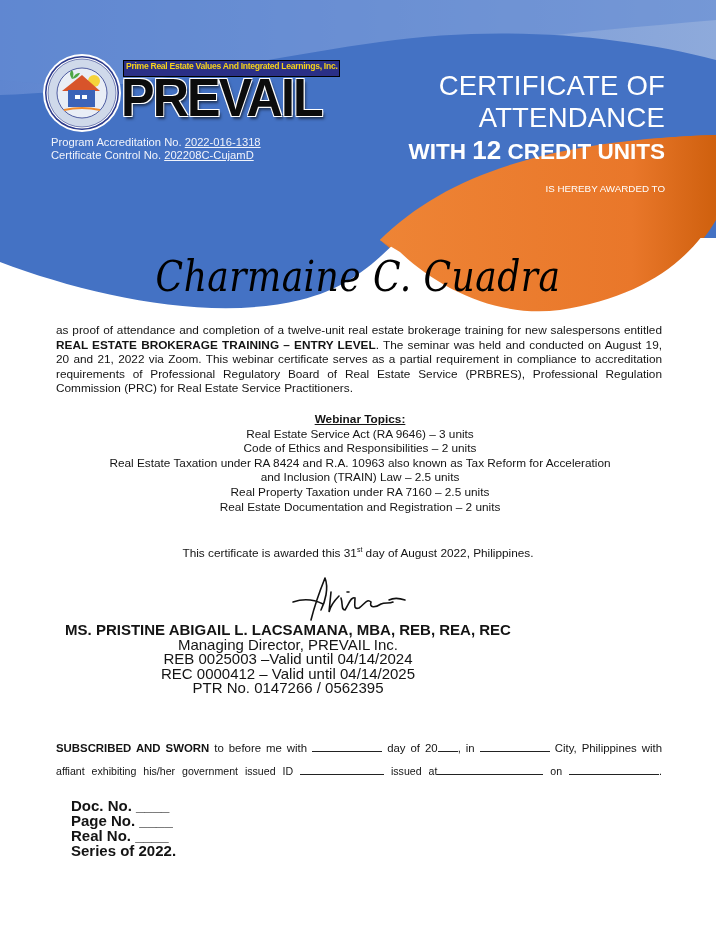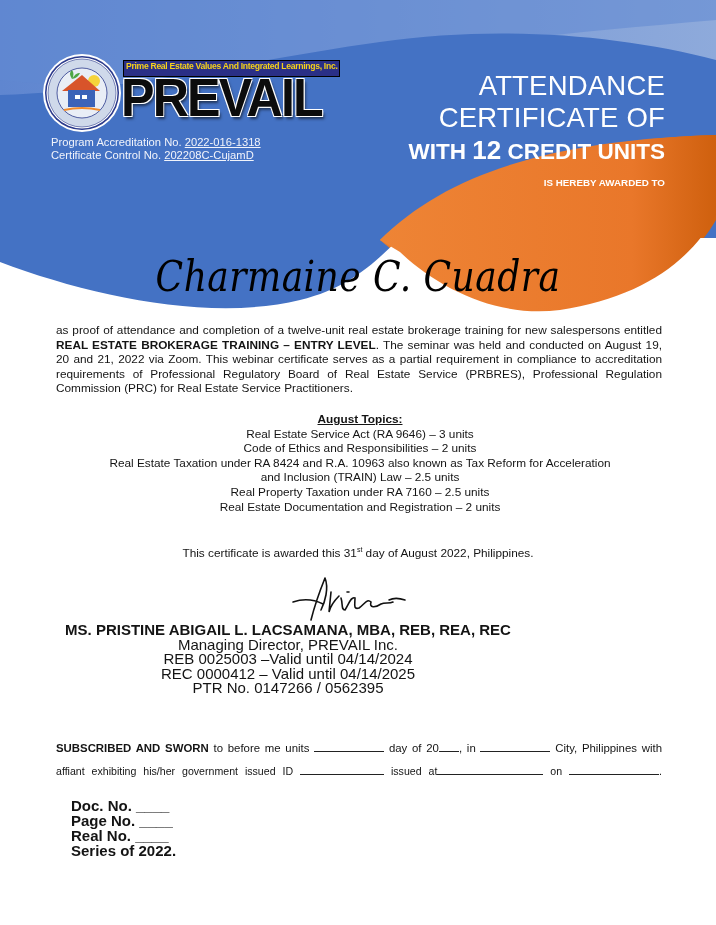--- a/index.html
+++ b/index.html
@@ -23,21 +23,21 @@
     text-shadow: 1px 1px 0 #fff, -1px -1px 0 #fff, 1px -1px 0 #fff, -1px 1px 0 #fff, 2px 3px 3px rgba(0,0,0,0.55);
     font-family: "Liberation Sans", sans-serif;
   }
   .accred { position: absolute; left: 51px; top: 136px; color: #f2f4fb; font-size: 11.2px; line-height: 13px; }
   .accred .val { text-decoration: underline; }
 
   .title-block { position: absolute; right: 51px; top: 70px; text-align: right; color: #fff; }
   .title-block .t1 { font-size: 27.5px; line-height: 32px; letter-spacing: 0.2px; }
   .title-block .t2 { font-size: 22.5px; line-height: 28px; font-weight: bold; margin-top: 2px; }
   .title-block .t2 .big { font-size: 26px; }
-  .title-block .t3 { font-size: 9.8px; line-height: 14px; margin-top: 10px; font-weight: bold; }
+  .title-block .t3 { font-size: 9.8px; line-height: 14px; margin-top: 16px; }
 
   .recipient {
     position: absolute; left: 0; width: 716px; top: 246px; text-align: center;
     font-family: "DejaVu Serif", serif; font-style: italic; font-size: 43px; color: #000;
     letter-spacing: 0.5px; transform: scaleX(0.84); line-height: 60px;
   }
 
   .body-text {
     position: absolute; left: 56px; width: 606px; top: 323px;
     font-size: 11.8px; line-height: 14.6px; text-align: justify; color: #141414;
@@ -110,37 +110,37 @@
       <span>Program Accreditation No.</span>
       <span class="val">2022-016-1318</span>
     </div>
     <div>
       <span>Certificate Control No.</span>
       <span class="val">202208C-CujamD</span>
     </div>
   </div>
 
   <div class="title-block">
+    <div class="t1">CERTIFICATE OF</div>
     <div class="t1">ATTENDANCE</div>
-    <div class="t1">CERTIFICATE OF</div>
     <div class="t2">
       <span>WITH</span>
       <span class="big">12</span>
       <span>CREDIT UNITS</span>
     </div>
     <div class="t3">IS HEREBY AWARDED TO</div>
   </div>
 </div>
 
 <div class="recipient">Charmaine C. Cuadra</div>
 
 <div class="body-text"><span>as proof of attendance and completion of a twelve-unit real estate brokerage training for new salespersons entitled </span><b>REAL ESTATE BROKERAGE TRAINING – ENTRY LEVEL</b><span>. The seminar was held and conducted on August 19, 20 and 21, 2022 via Zoom. This webinar certificate serves as a partial requirement in compliance to accreditation requirements of Professional Regulatory Board of Real Estate Service (PRBRES), Professional Regulation Commission (PRC) for Real Estate Service Practitioners.</span></div>
 
 <div class="topics">
-  <div class="hdr">August Topics:</div>
+  <div class="hdr">Webinar Topics:</div>
   <div>Real Estate Service Act (RA 9646) – 3 units</div>
   <div>Code of Ethics and Responsibilities – 2 units</div>
   <div>Real Estate Taxation under RA 8424 and R.A. 10963 also known as Tax Reform for Acceleration</div>
   <div>and Inclusion (TRAIN) Law – 2.5 units</div>
   <div>Real Property Taxation under RA 7160 – 2.5 units</div>
   <div>Real Estate Documentation and Registration – 2 units</div>
 </div>
 
 <div class="awarded"><span>This certificate is awarded this 31</span><sup>st</sup><span> day of August 2022, Philippines.</span></div>
 
@@ -150,21 +150,21 @@
 
 <div class="signer">
   <div class="name">MS. PRISTINE ABIGAIL L. LACSAMANA, MBA, REB, REA, REC</div>
   <div>Managing Director, PREVAIL Inc.</div>
   <div>REB 0025003 –Valid until 04/14/2024</div>
   <div>REC 0000412 – Valid until 04/14/2025</div>
   <div>PTR No. 0147266 / 0562395</div>
 </div>
 
 <div class="sworn">
-  <div class="row1"><b>SUBSCRIBED AND SWORN</b><span> to before me units </span><span class="blank" style="width:70px"></span><span> day of 20</span><span class="blank" style="width:20px"></span><span>, in </span><span class="blank" style="width:70px"></span><span> City, Philippines with</span></div>
+  <div class="row1"><b>SUBSCRIBED AND SWORN</b><span> to before me with </span><span class="blank" style="width:70px"></span><span> day of 20</span><span class="blank" style="width:20px"></span><span>, in </span><span class="blank" style="width:70px"></span><span> City, Philippines with</span></div>
   <div class="row2"><span>affiant exhibiting his/her government issued ID </span><span class="blank" style="width:84px"></span><span> issued at</span><span class="blank" style="width:106px"></span><span> on </span><span class="blank" style="width:90px"></span><span>.</span></div>
 </div>
 
 <div class="notary">
   <div>Doc. No. ____</div>
   <div>Page No. ____</div>
   <div>Real No. ____</div>
   <div>Series of 2022.</div>
 </div>
 

